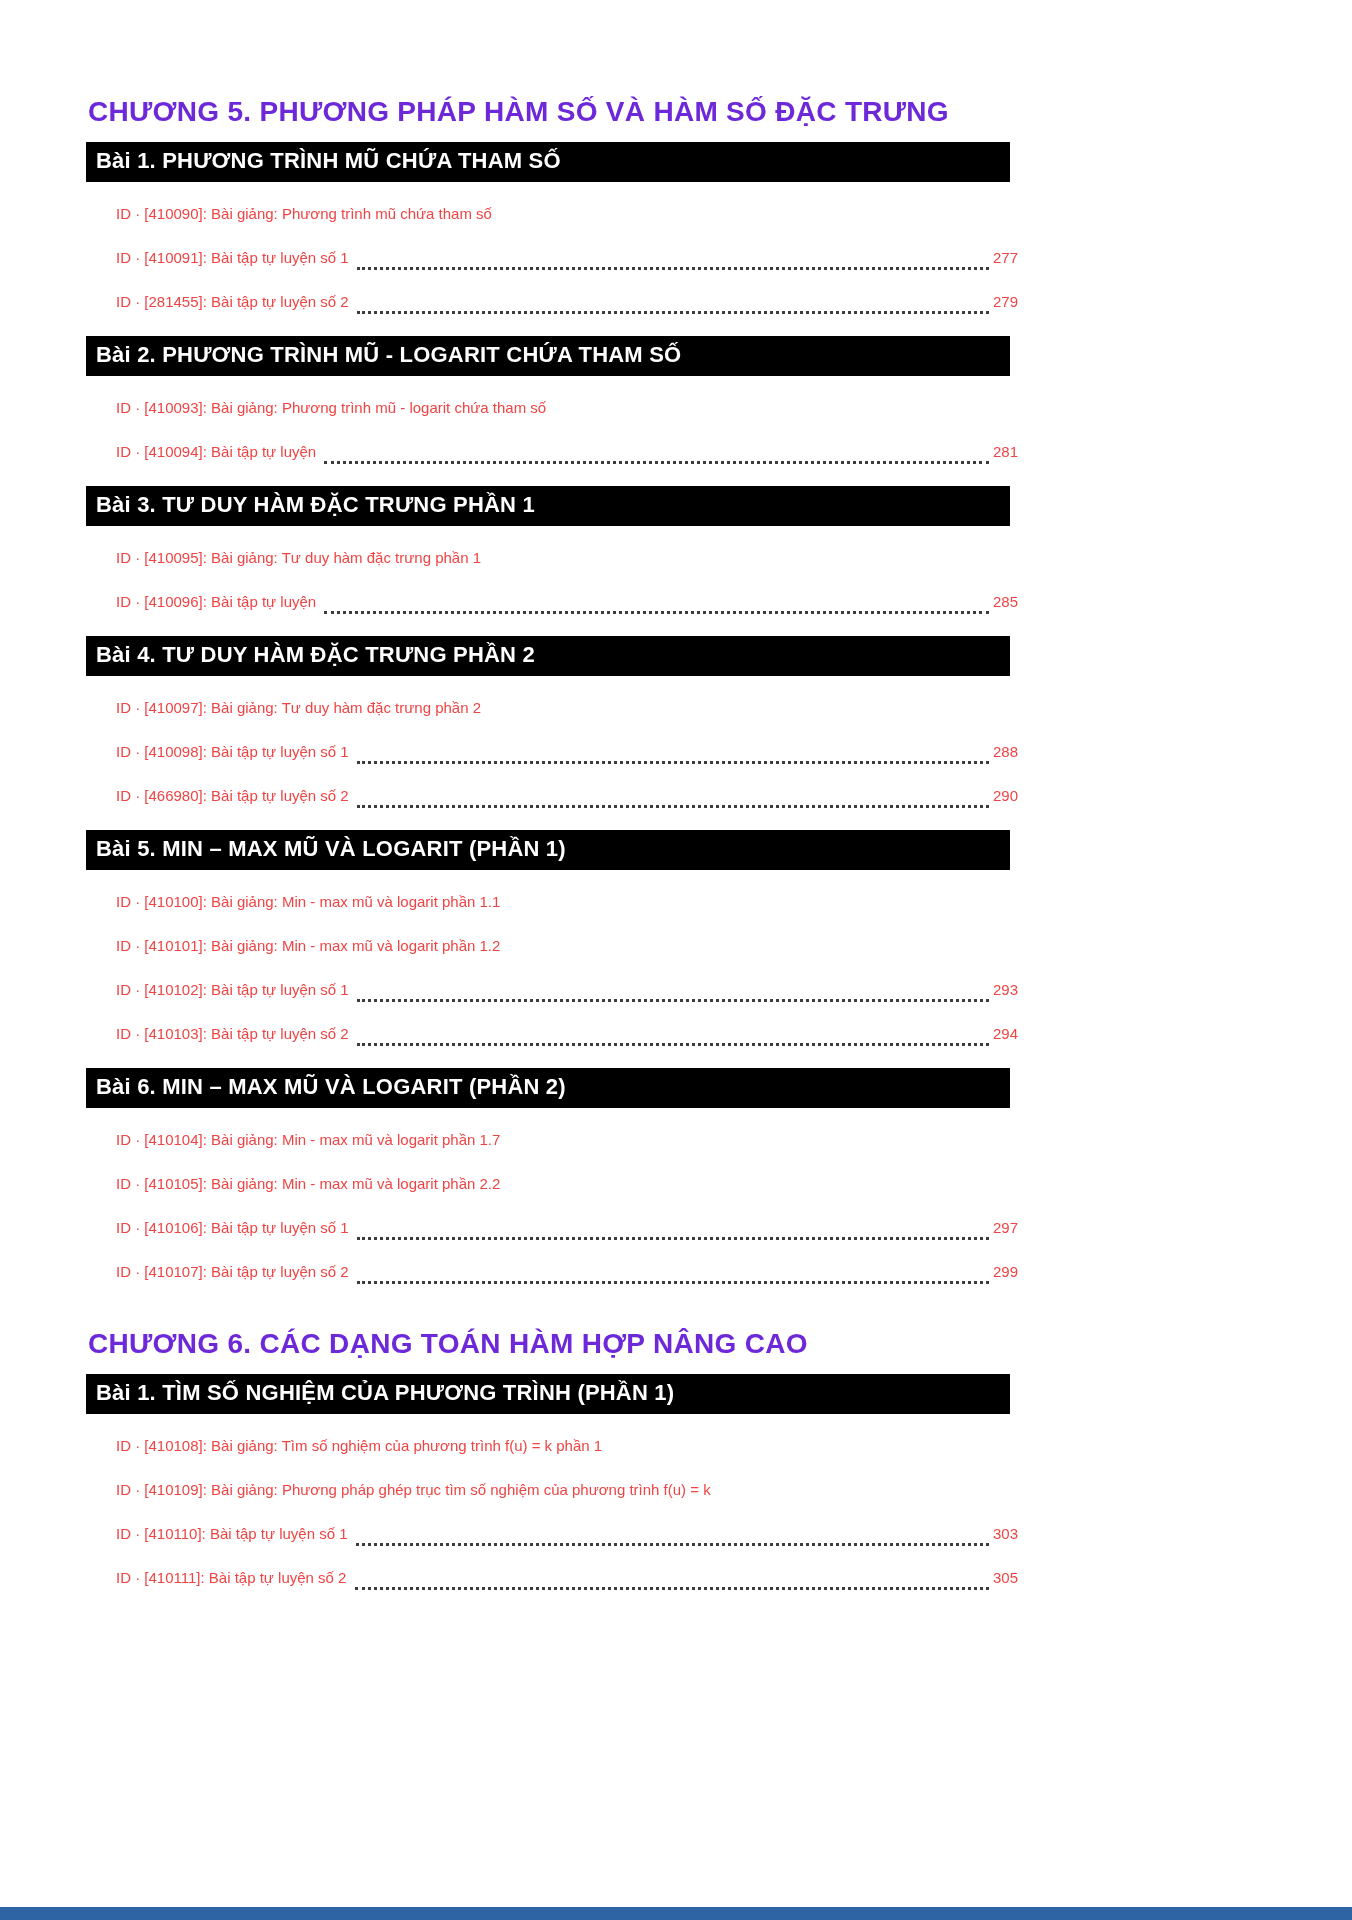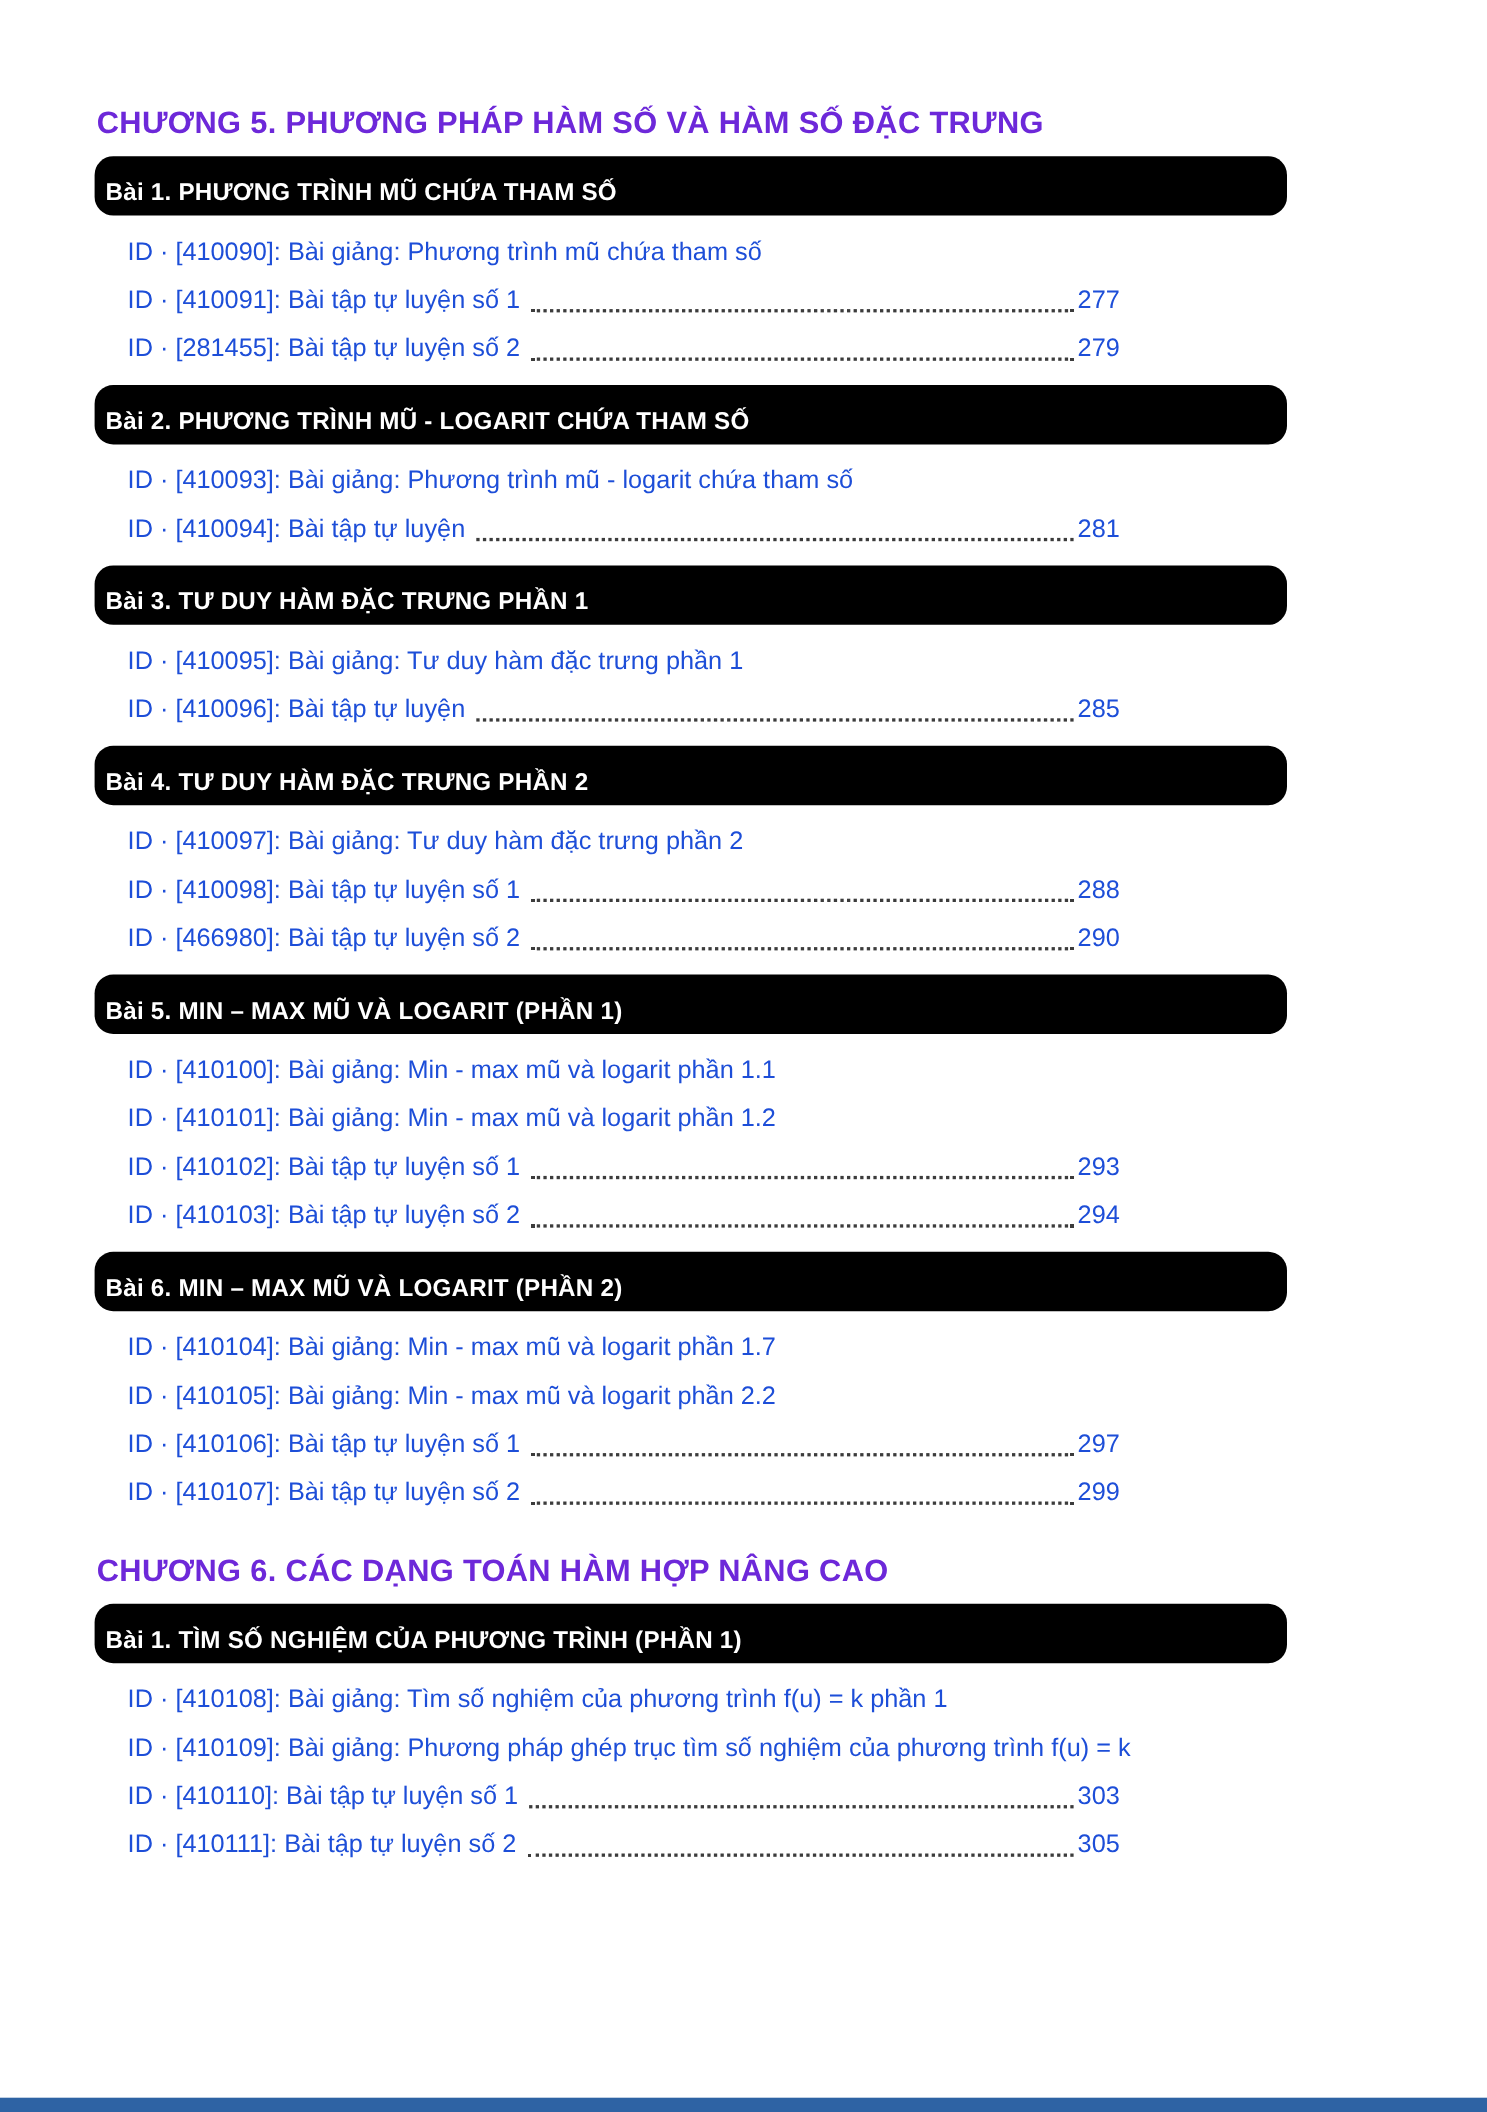--- a/index.html
+++ b/index.html
@@ -19,37 +19,36 @@
   }
   .chapter-title {
     font-size: 28px;
     font-weight: 700;
     color: #6d28d9;
     letter-spacing: 0.3px;
     margin: 34px 0 14px 2px;
   }
   .chapter-title:first-child { margin-top: 0; }
   .section-bar {
-    width: 1084px;
+    width: 924px;
     background: var(--bar-bg, #000000);
     color: var(--bar-fg, #ffffff);
     font-size: 22px;
     font-weight: 700;
     letter-spacing: 0.2px;
-    padding: 20px 12px 8px 10px;
+    padding: 6px 12px 8px 10px;
     margin: 12px 0 10px 0;
-    border-radius: 17px;
   }
   .entry {
     display: flex;
     width: 932px;
     padding-left: 30px;
-    font-size: 23px;
+    font-size: 15px;
     line-height: 44px;
-    color: #1d4ed8;
+    color: #ef4444;
     white-space: pre;
   }
   .eid { }
   .ebold { font-weight: 400; }
   .etext { }
   .dots {
     flex: 1;
     position: relative;
     min-width: 24px;
     margin: 0 2px;

